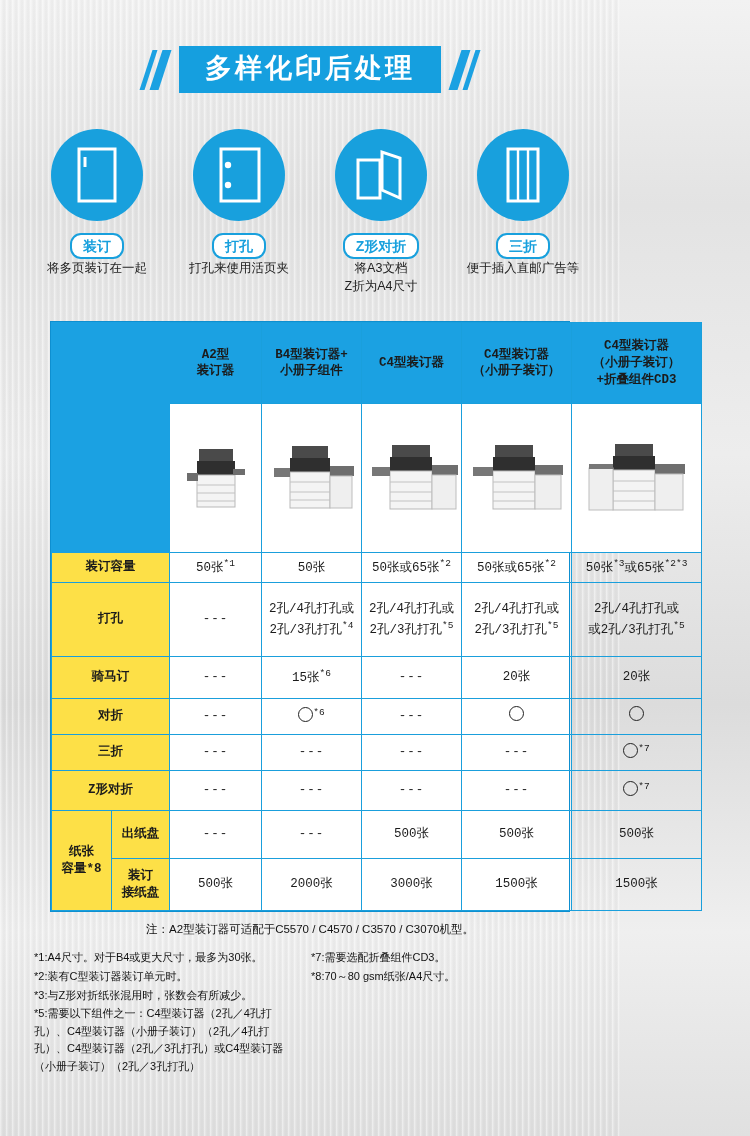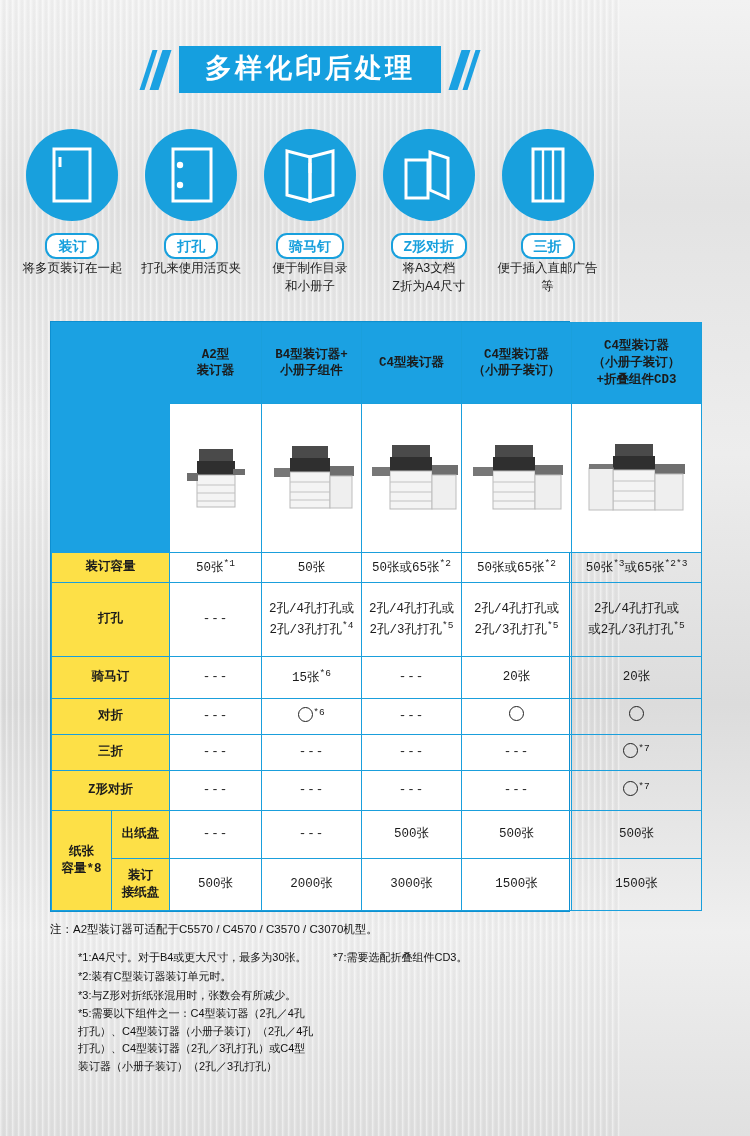--- a/index.html
+++ b/index.html
@@ -148,24 +148,24 @@
 
   
   .printer { position: relative; width: 100%; height: 140px; }
   .printer svg { position: absolute; left: 50%; top: 50%; transform: translate(-50%, -50%); }
 
   
   .note-main {
     margin: 10px 50px 0 50px;
     font-size: 11.5px;
     color: #111;
-    text-align: left;
+    text-align: center;
   }
   .notes {
-    margin: 12px 50px 0 78px;
+    margin: 12px 50px 0 34px;
     display: flex;
     gap: 18px;
     font-size: 11px;
     line-height: 1.6;
     color: #111;
   }
   .notes-col { flex: 1; }
   .notes-col div { margin-bottom: 1px; }
 </style>
 </head>
@@ -203,32 +203,20 @@
         <svg width="56" height="60" viewBox="0 0 56 60">
           <rect x="10" y="4" width="38" height="52" fill="none" stroke="#ffffff" stroke-width="3"></rect>
           <circle cx="17" cy="20" r="3.2" fill="#ffffff"></circle>
           <circle cx="17" cy="40" r="3.2" fill="#ffffff"></circle>
         </svg>
       </div>
       <div class="feat-label">打孔</div>
       <div class="feat-desc">打孔来使用活页夹</div>
     </div>
 
-    <div class="feature">
-      <div class="circle">
-        <svg width="62" height="56" viewBox="0 0 62 56">
-          <path d="M31 10 L8 4 L8 48 L31 54 Z" fill="none" stroke="#ffffff" stroke-width="3"></path>
-          <path d="M31 10 L54 4 L54 48 L31 54 Z" fill="none" stroke="#ffffff" stroke-width="3"></path>
-          <line x1="31" y1="16" x2="31" y2="26" stroke="#ffffff" stroke-width="3"></line>
-        </svg>
-      </div>
-      <div class="feat-label">骑马钉</div>
-      <div class="feat-desc" style="white-space:pre-line;">便于制作目录
-和小册子</div>
-    </div>
 
     <div class="feature">
       <div class="circle">
         <svg width="58" height="58" viewBox="0 0 58 58">
           <rect x="6" y="14" width="22" height="38" fill="none" stroke="#ffffff" stroke-width="3"></rect>
           <path d="M30 6 L30 44 L48 52 L48 12 Z" fill="none" stroke="#ffffff" stroke-width="3"></path>
         </svg>
       </div>
       <div class="feat-label">Z形对折</div>
       <div class="feat-desc" style="white-space:pre-line;">将A3文档
@@ -436,16 +424,17 @@
 
   <div class="notes">
     <div class="notes-col">
       <div>*1:A4尺寸。对于B4或更大尺寸，最多为30张。</div>
       <div>*2:装有C型装订器装订单元时。</div>
       <div>*3:与Z形对折纸张混用时，张数会有所减少。</div>
       <div>*5:需要以下组件之一：C4型装订器（2孔／4孔打孔）、C4型装订器（小册子装订）（2孔／4孔打孔）、C4型装订器（2孔／3孔打孔）或C4型装订器（小册子装订）（2孔／3孔打孔）</div>
     </div>
     <div class="notes-col">
       <div>*7:需要选配折叠组件CD3。</div>
+      <div>*8:70～80 gsm纸张/A4尺寸。</div>
     </div>
   </div>
 
 </div>
 
 </body></html>

